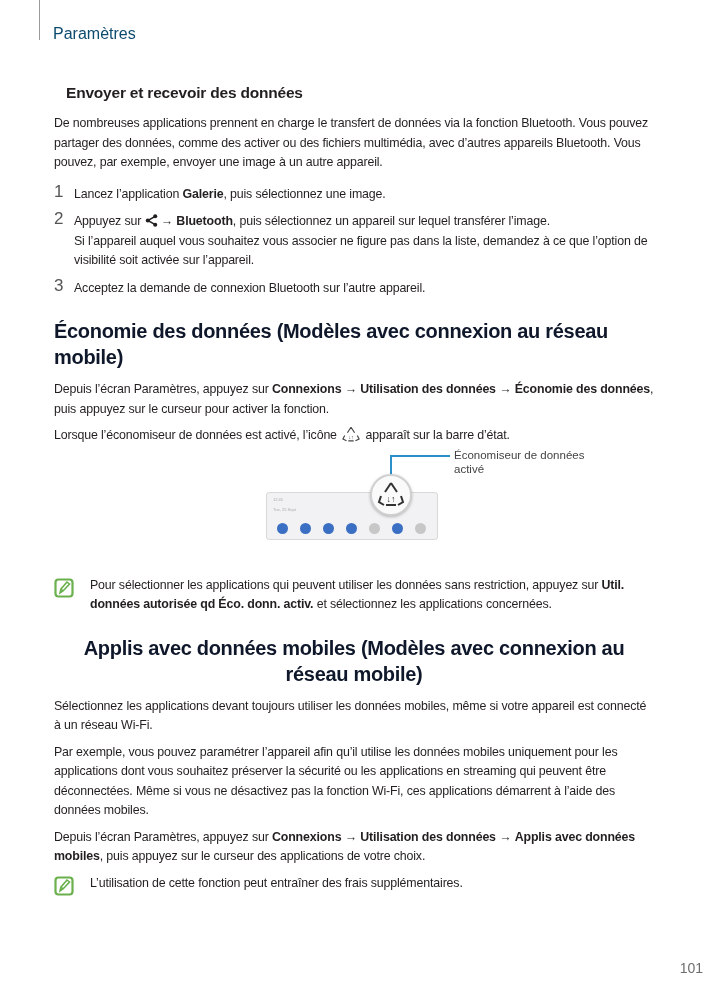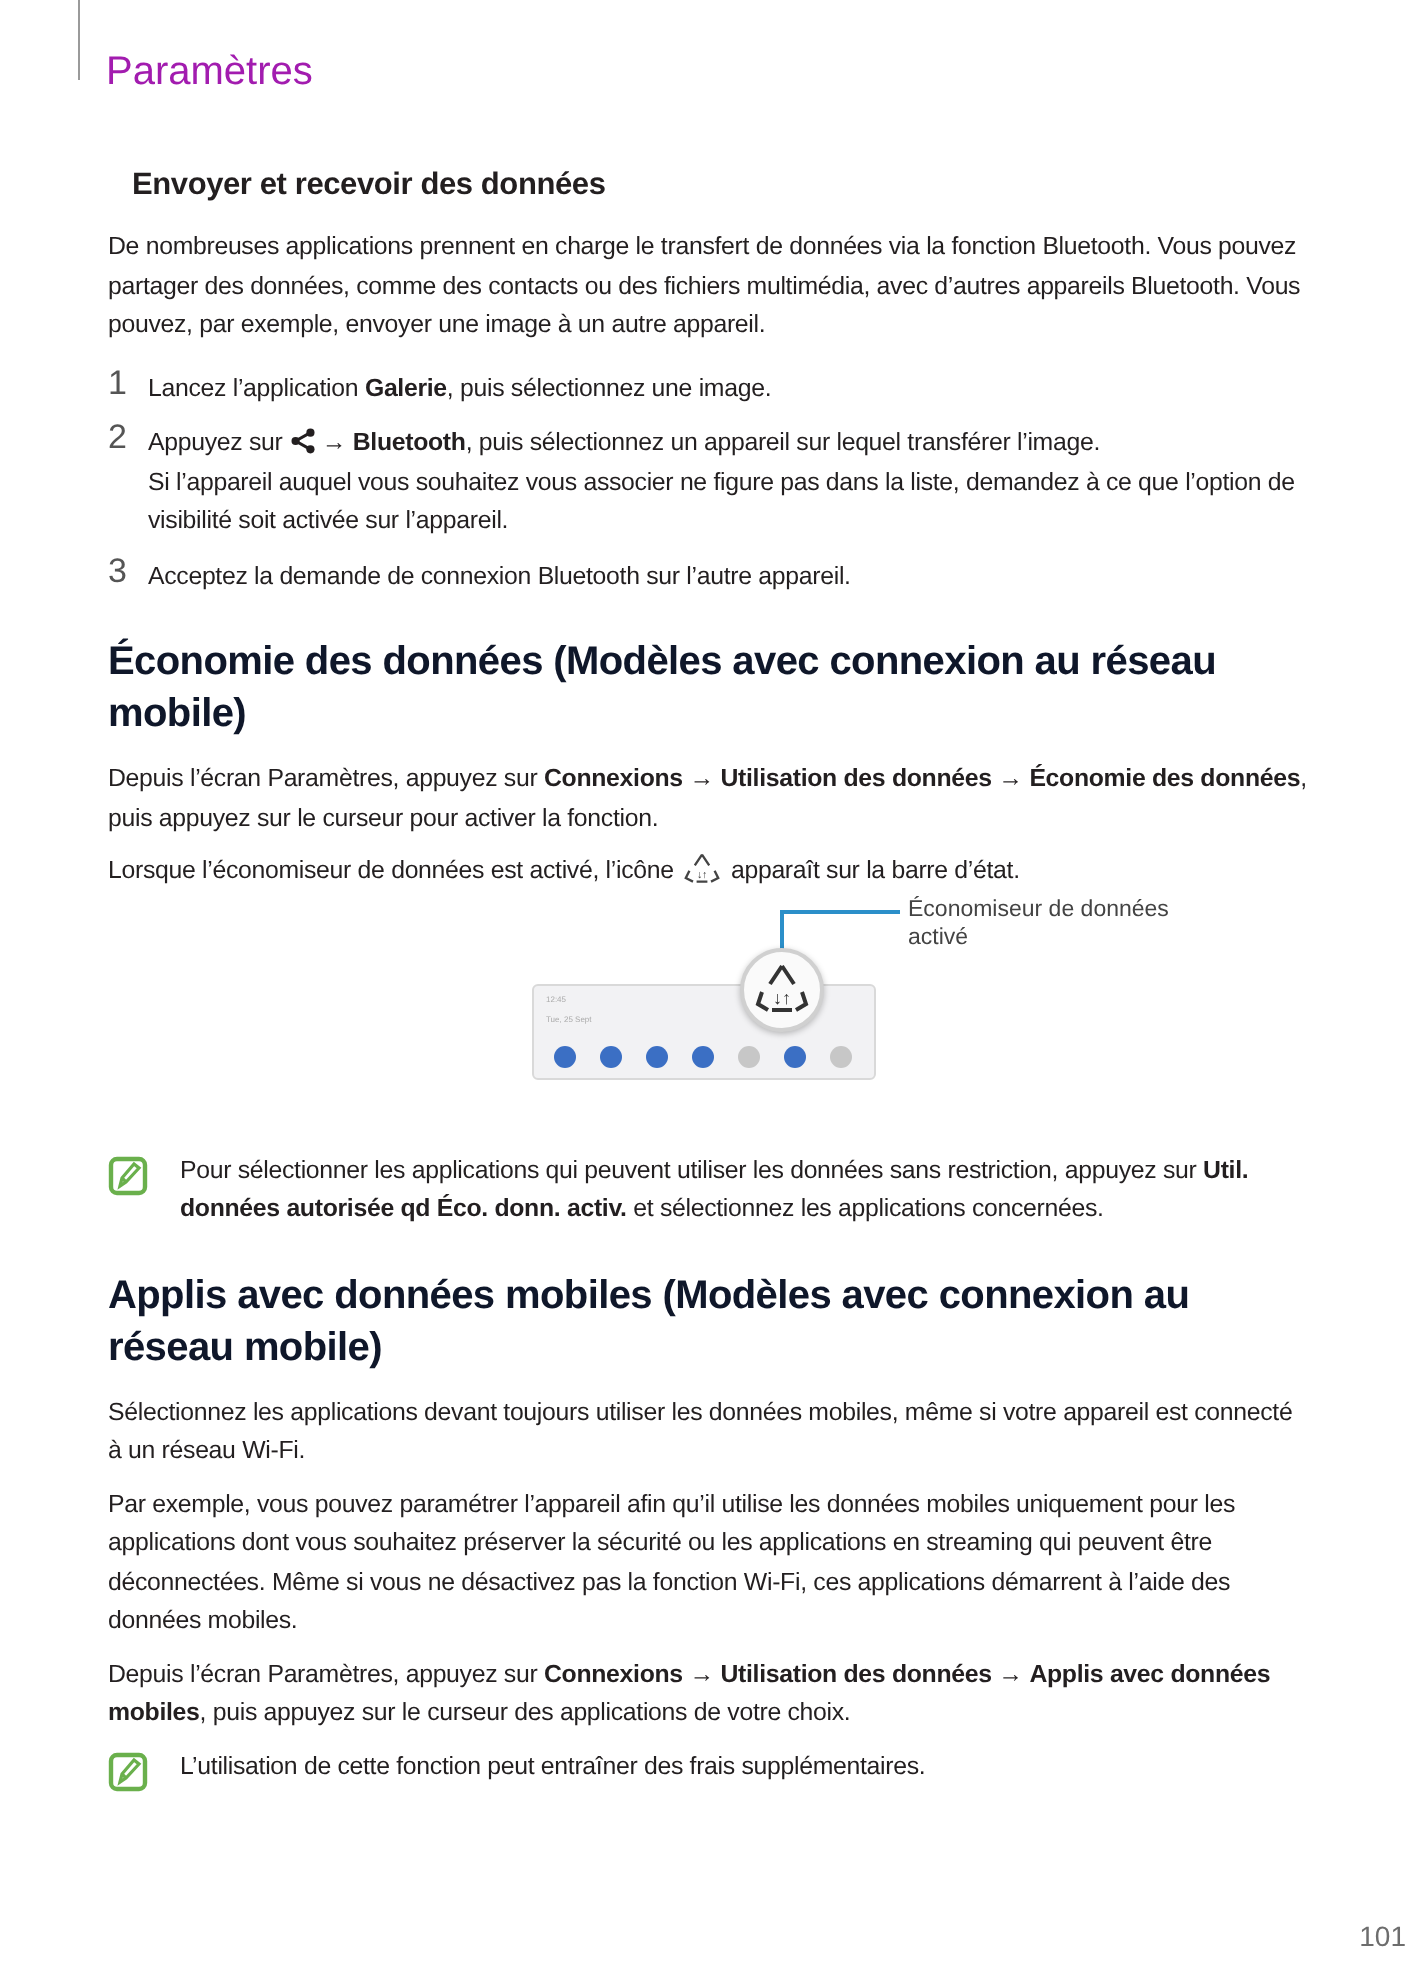--- a/index.html
+++ b/index.html
@@ -1,19 +1,19 @@
 <!DOCTYPE html>
 <html><head>
 <meta charset="utf-8">
 <style>
   html, body { margin:0; padding:0; background:#ffffff; }
   body { width:703px; height:994px; position:relative; overflow:hidden;
          font-family:"Liberation Sans", sans-serif; color:#231f20; }
   .vline { position:absolute; left:39px; top:0; width:1px; height:40px; background:#9a9a9a; }
-  .running-head { position:absolute; left:53px; top:25px; font-size:20px; color:#a21caf; }
+  .running-head { position:absolute; left:53px; top:25px; font-size:16px; color:#0c4a6e; }
   .content { position:absolute; left:54px; top:84px; width:600px; }
   h2.sub { font-size:15.5px; font-weight:bold; margin:0 0 12px 12px; color:#231f20; letter-spacing:-0.2px; }
   h1.sec { font-size:20px; font-weight:bold; color:#0f172a; margin:0 0 10px 0; line-height:26px; letter-spacing:-0.3px; }
   p { font-size:12.4px; line-height:19.5px; margin:0 0 7px 0; letter-spacing:-0.15px; }
   b { font-weight:bold;margin-top:28px; }
   .step { position:relative; padding-left:20px; margin-bottom:8px; }
   .step .num { position:absolute; left:0; top:-3px; font-size:17px; color:#555; }
   .step p { margin:0; }
   .arrow { font-weight:normal; }
   .share-icon { display:inline-block; width:13px; height:13px; vertical-align:-2px; }
@@ -33,21 +33,21 @@
 </style>
 </head>
 <body>
 
 <div class="vline"></div>
 <div class="running-head">Paramètres</div>
 
 <div class="content">
 
   <h2 class="sub">Envoyer et recevoir des données</h2>
-  <p>De nombreuses applications prennent en charge le transfert de données via la fonction Bluetooth. Vous pouvez partager des données, comme des contacts ou des fichiers multimédia, avec d’autres appareils Bluetooth. Vous pouvez, par exemple, envoyer une image à un autre appareil.</p>
+  <p>De nombreuses applications prennent en charge le transfert de données via la fonction Bluetooth. Vous pouvez partager des données, comme des activer ou des fichiers multimédia, avec d’autres appareils Bluetooth. Vous pouvez, par exemple, envoyer une image à un autre appareil.</p>
 
   <div class="step" style="margin-top:12px;">
     <span class="num">1</span>
     <p><span>Lancez l’application </span><b>Galerie</b><span>, puis sélectionnez une image.</span></p>
   </div>
 
   <div class="step">
     <span class="num">2</span>
     <p><span>Appuyez sur </span><svg class="share-icon" viewBox="0 0 14 14">
           <circle cx="11" cy="2.5" r="2.2" fill="#231f20"></circle>
@@ -94,21 +94,21 @@
   </div>
 
   <div class="note">
     <svg class="note-icon" viewBox="0 0 20 20">
         <rect x="1.5" y="1.5" width="17" height="17" rx="3" fill="none" stroke="#6ab04c" stroke-width="2.2"></rect>
         <path d="M6 15 L7 11 L13 4 L15.5 6 L9 13 Z M7 11 L9 13" stroke="#6ab04c" stroke-width="1.6" fill="none"></path>
       </svg>
     <p><span>Pour sélectionner les applications qui peuvent utiliser les données sans restriction, appuyez sur </span><b>Util. données autorisée qd Éco. donn. activ.</b><span> et sélectionnez les applications concernées.</span></p>
   </div>
 
-  <h1 class="sec" style="margin-top:20px;">Applis avec données mobiles (Modèles avec connexion au réseau mobile)</h1>
+  <h1 class="sec" style="margin-top:20px;text-align:center;">Applis avec données mobiles (Modèles avec connexion au réseau mobile)</h1>
   <p>Sélectionnez les applications devant toujours utiliser les données mobiles, même si votre appareil est connecté à un réseau Wi-Fi.</p>
   <p>Par exemple, vous pouvez paramétrer l’appareil afin qu’il utilise les données mobiles uniquement pour les applications dont vous souhaitez préserver la sécurité ou les applications en streaming qui peuvent être déconnectées. Même si vous ne désactivez pas la fonction Wi-Fi, ces applications démarrent à l’aide des données mobiles.</p>
   <p><span>Depuis l’écran Paramètres, appuyez sur </span><b>Connexions</b><span> → </span><b>Utilisation des données</b><span> → </span><b>Applis avec données mobiles</b><span>, puis appuyez sur le curseur des applications de votre choix.</span></p>
 
   <div class="note">
     <svg class="note-icon" viewBox="0 0 20 20">
         <rect x="1.5" y="1.5" width="17" height="17" rx="3" fill="none" stroke="#6ab04c" stroke-width="2.2"></rect>
         <path d="M6 15 L7 11 L13 4 L15.5 6 L9 13 Z M7 11 L9 13" stroke="#6ab04c" stroke-width="1.6" fill="none"></path>
       </svg>
     <p>L’utilisation de cette fonction peut entraîner des frais supplémentaires.</p>

